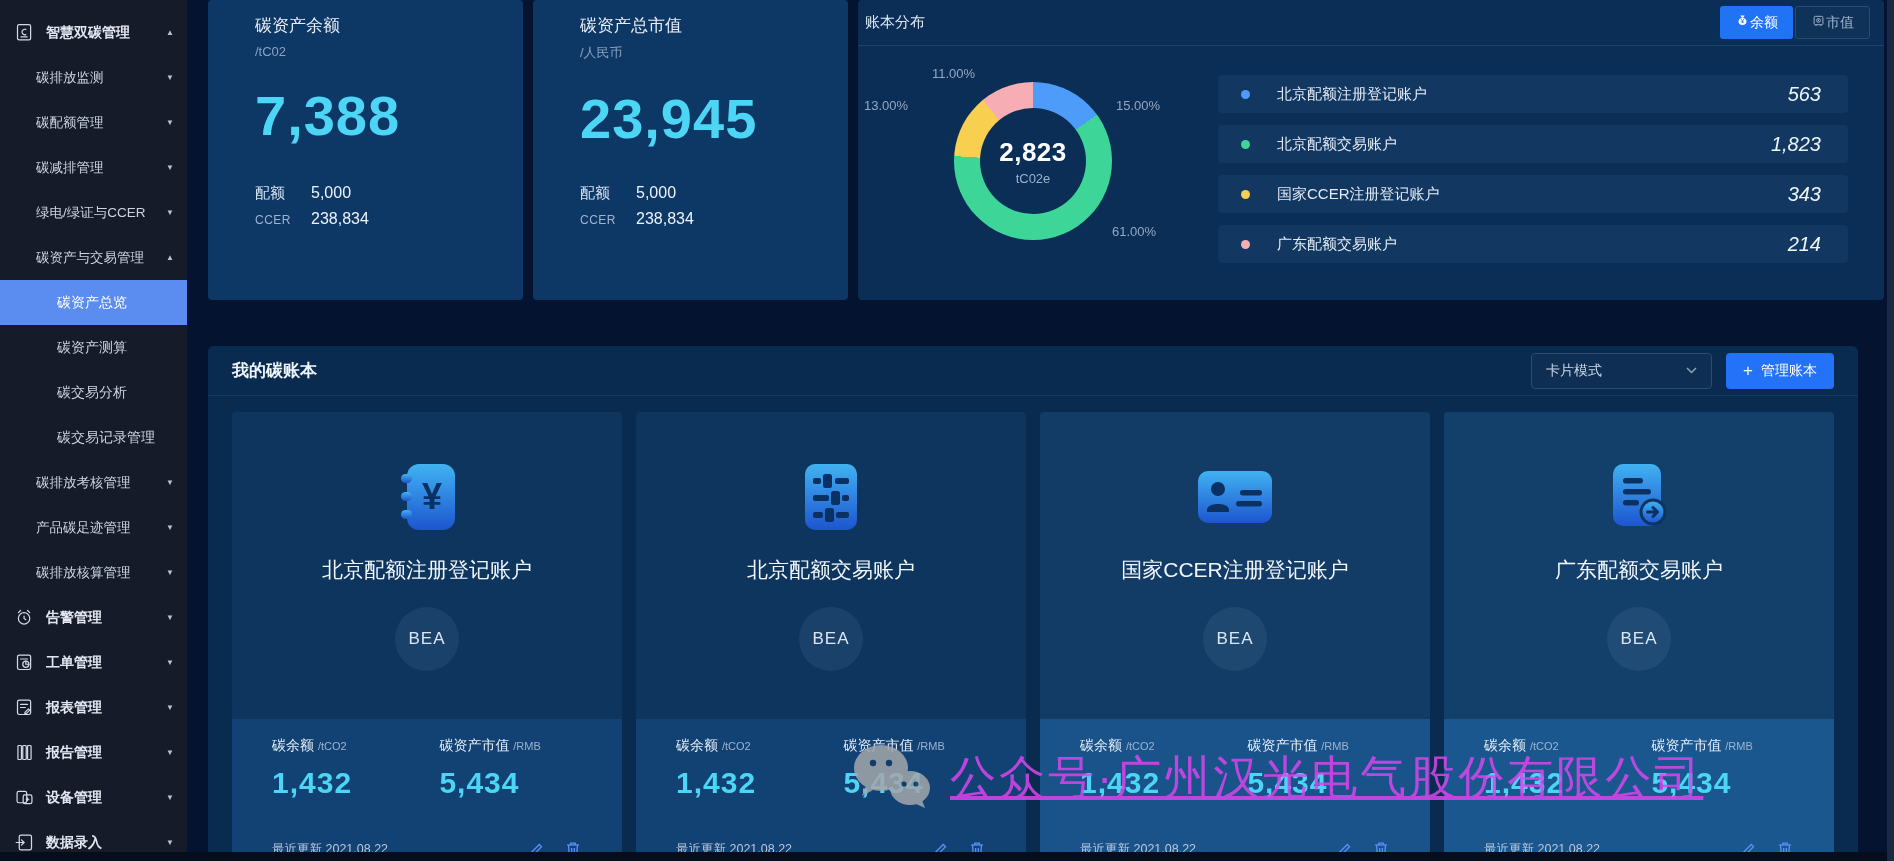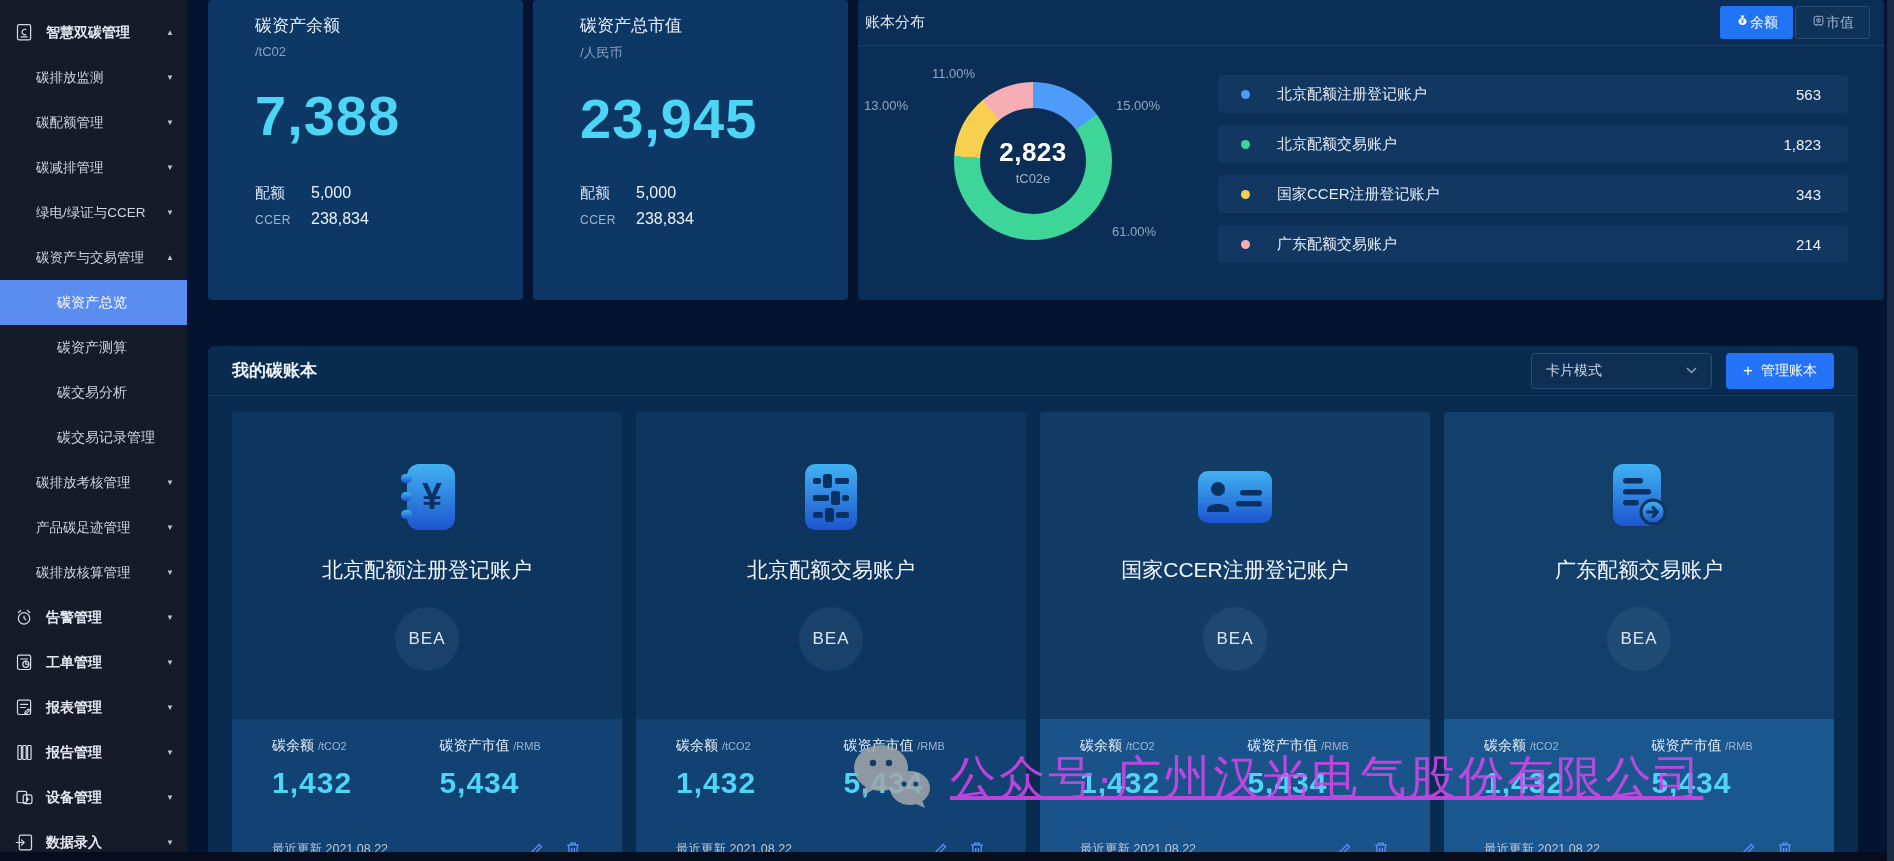--- a/index.html
+++ b/index.html
@@ -48,21 +48,21 @@
   .center-unit{font-size:13px;color:#9db1cd;}
   .pct{position:absolute;font-size:13px;color:#93a7c2;}
   .pct.p-top{left:74px;top:20px;}
   .pct.p-left{left:6px;top:52px;}
   .pct.p-right{left:258px;top:52px;}
   .pct.p-bottom{left:254px;top:178px;}
   .legend{margin-left:auto;width:630px;margin-right:36px;padding-top:29px;display:flex;flex-direction:column;gap:12px;}
   .lrow{height:38px;background:#123760;border-radius:4px;display:flex;align-items:center;padding:0 27px 0 23px;cursor:pointer;}
   .ldot{width:9px;height:9px;border-radius:50%;margin-right:27px;flex:none;}
   .lname{font-size:15px;color:#e2ebf6;}
-  .lval{margin-left:auto;font-size:15px;color:#eef4fb;}
+  .lval{margin-left:auto;font-size:20px;color:#eef4fb;font-style:italic;}
   
   .ledger{margin-top:46px;height:612px;background:#0a2b50;border-radius:6px;box-sizing:border-box;}
   .ledger-header{height:49px;display:flex;align-items:center;padding:0 24px;border-bottom:1px solid rgba(255,255,255,.07);}
   .ledger-title{font-size:17px;font-weight:700;color:#eef4fb;}
   .mode-select{margin-left:auto;width:181px;height:36px;border:1px solid #2b4a74;border-radius:4px;display:flex;align-items:center;padding:0 14px;font-size:14px;color:#c9d6e8;box-sizing:border-box;cursor:pointer;background:rgba(255,255,255,.02);}
   .mode-select .chev{margin-left:auto;display:flex;}
   .manage-btn{margin-left:14px;height:36px;background:#2472f8;border:none;border-radius:4px;color:#fff;font-size:14px;display:flex;align-items:center;gap:8px;padding:0 17px;cursor:pointer;}
   .manage-btn .plus{font-size:17px;font-weight:400;line-height:1;}
   .cards{display:flex;gap:14px;padding:16px 24px 0;}
   .lcard{width:390px;height:458px;border-radius:4px;background:#0d355e;display:flex;flex-direction:column;overflow:hidden;cursor:pointer;}

